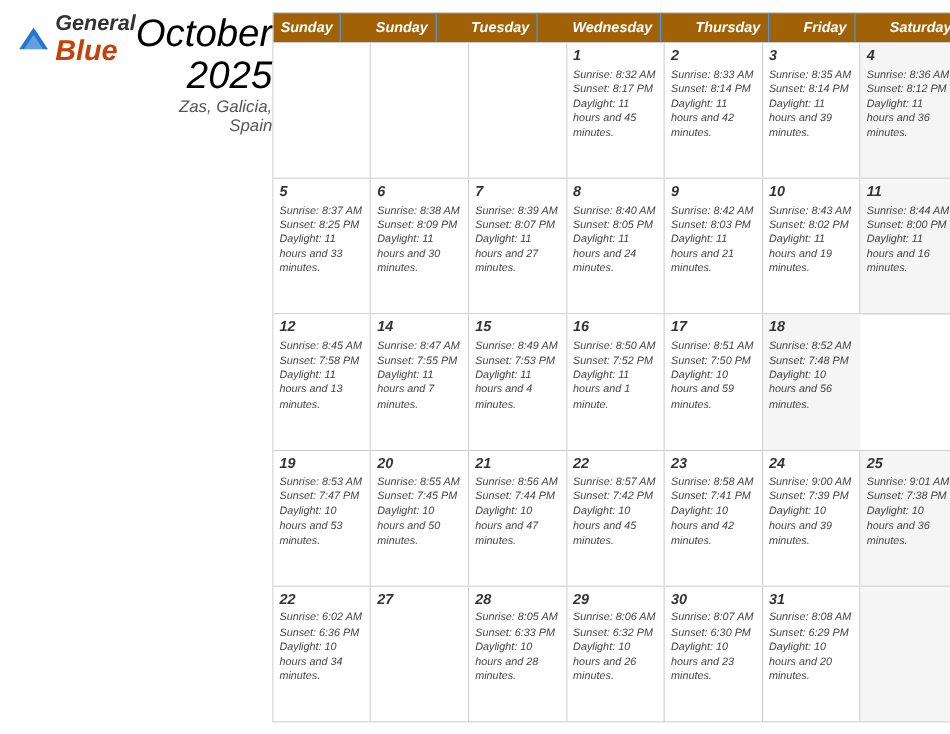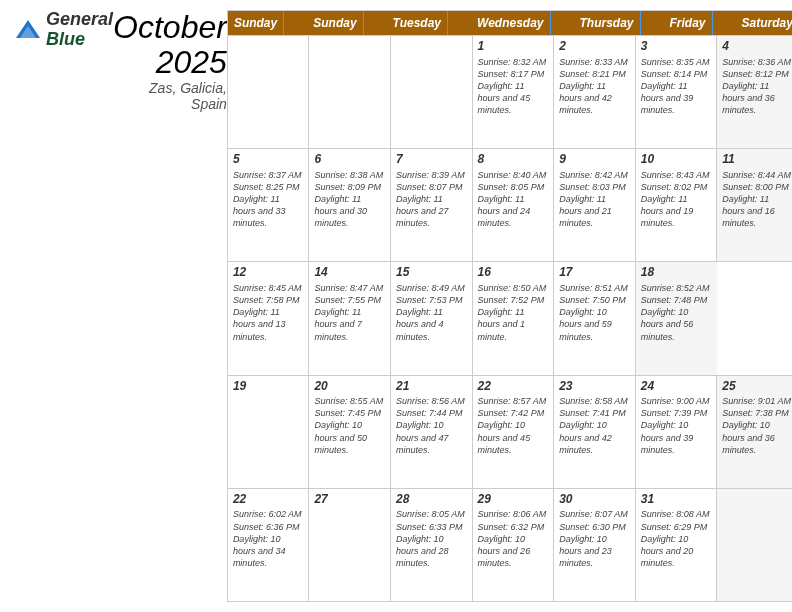--- a/index.html
+++ b/index.html
@@ -33,23 +33,23 @@
       display: flex;
       flex-direction: column;
       line-height: 1.1;
     }
     .logo-general {
       font-size: 18px;
       font-weight: bold;
       color: #333;
     }
     .logo-blue {
-      font-size: 18px;
+      font-size: 24px;
       font-weight: bold;
-      color: #14532d;
+      color: #c2410c;
     }
     .logo-icon {
       width: 28px;
       height: 28px;
     }
     .title-block {
       text-align: right;
     }
     .title-month {
       font-size: 32px;
@@ -155,21 +155,21 @@
           <div class="cal-cell">
             <span class="day-num">1</span>
             <div class="cell-info">Sunrise: 8:32 AM
 Sunset: 8:17 PM
 Daylight: 11 hours
 and 45 minutes.</div>
           </div>
           <div class="cal-cell">
             <span class="day-num">2</span>
             <div class="cell-info">Sunrise: 8:33 AM
-Sunset: 8:21 PM
+Sunset: 8:14 PM
 Daylight: 11 hours
 and 42 minutes.</div>
           </div>
           <div class="cal-cell">
             <span class="day-num">3</span>
             <div class="cell-info">Sunrise: 8:35 AM
 Sunset: 8:14 PM
 Daylight: 11 hours
 and 39 minutes.</div>
           </div>
@@ -272,20 +272,24 @@
             <span class="day-num">18</span>
             <div class="cell-info">Sunrise: 8:52 AM
 Sunset: 7:48 PM
 Daylight: 10 hours
 and 56 minutes.</div>
           </div>
         </div>
         <div class="cal-row">
           <div class="cal-cell">
             <span class="day-num">19</span>
+            <div class="cell-info">Sunrise: 8:53 AM
+Sunset: 7:47 PM
+Daylight: 10 hours
+and 53 minutes.</div>
           </div>
           <div class="cal-cell">
             <span class="day-num">20</span>
             <div class="cell-info">Sunrise: 8:55 AM
 Sunset: 7:45 PM
 Daylight: 10 hours
 and 50 minutes.</div>
           </div>
           <div class="cal-cell">
             <span class="day-num">21</span>

